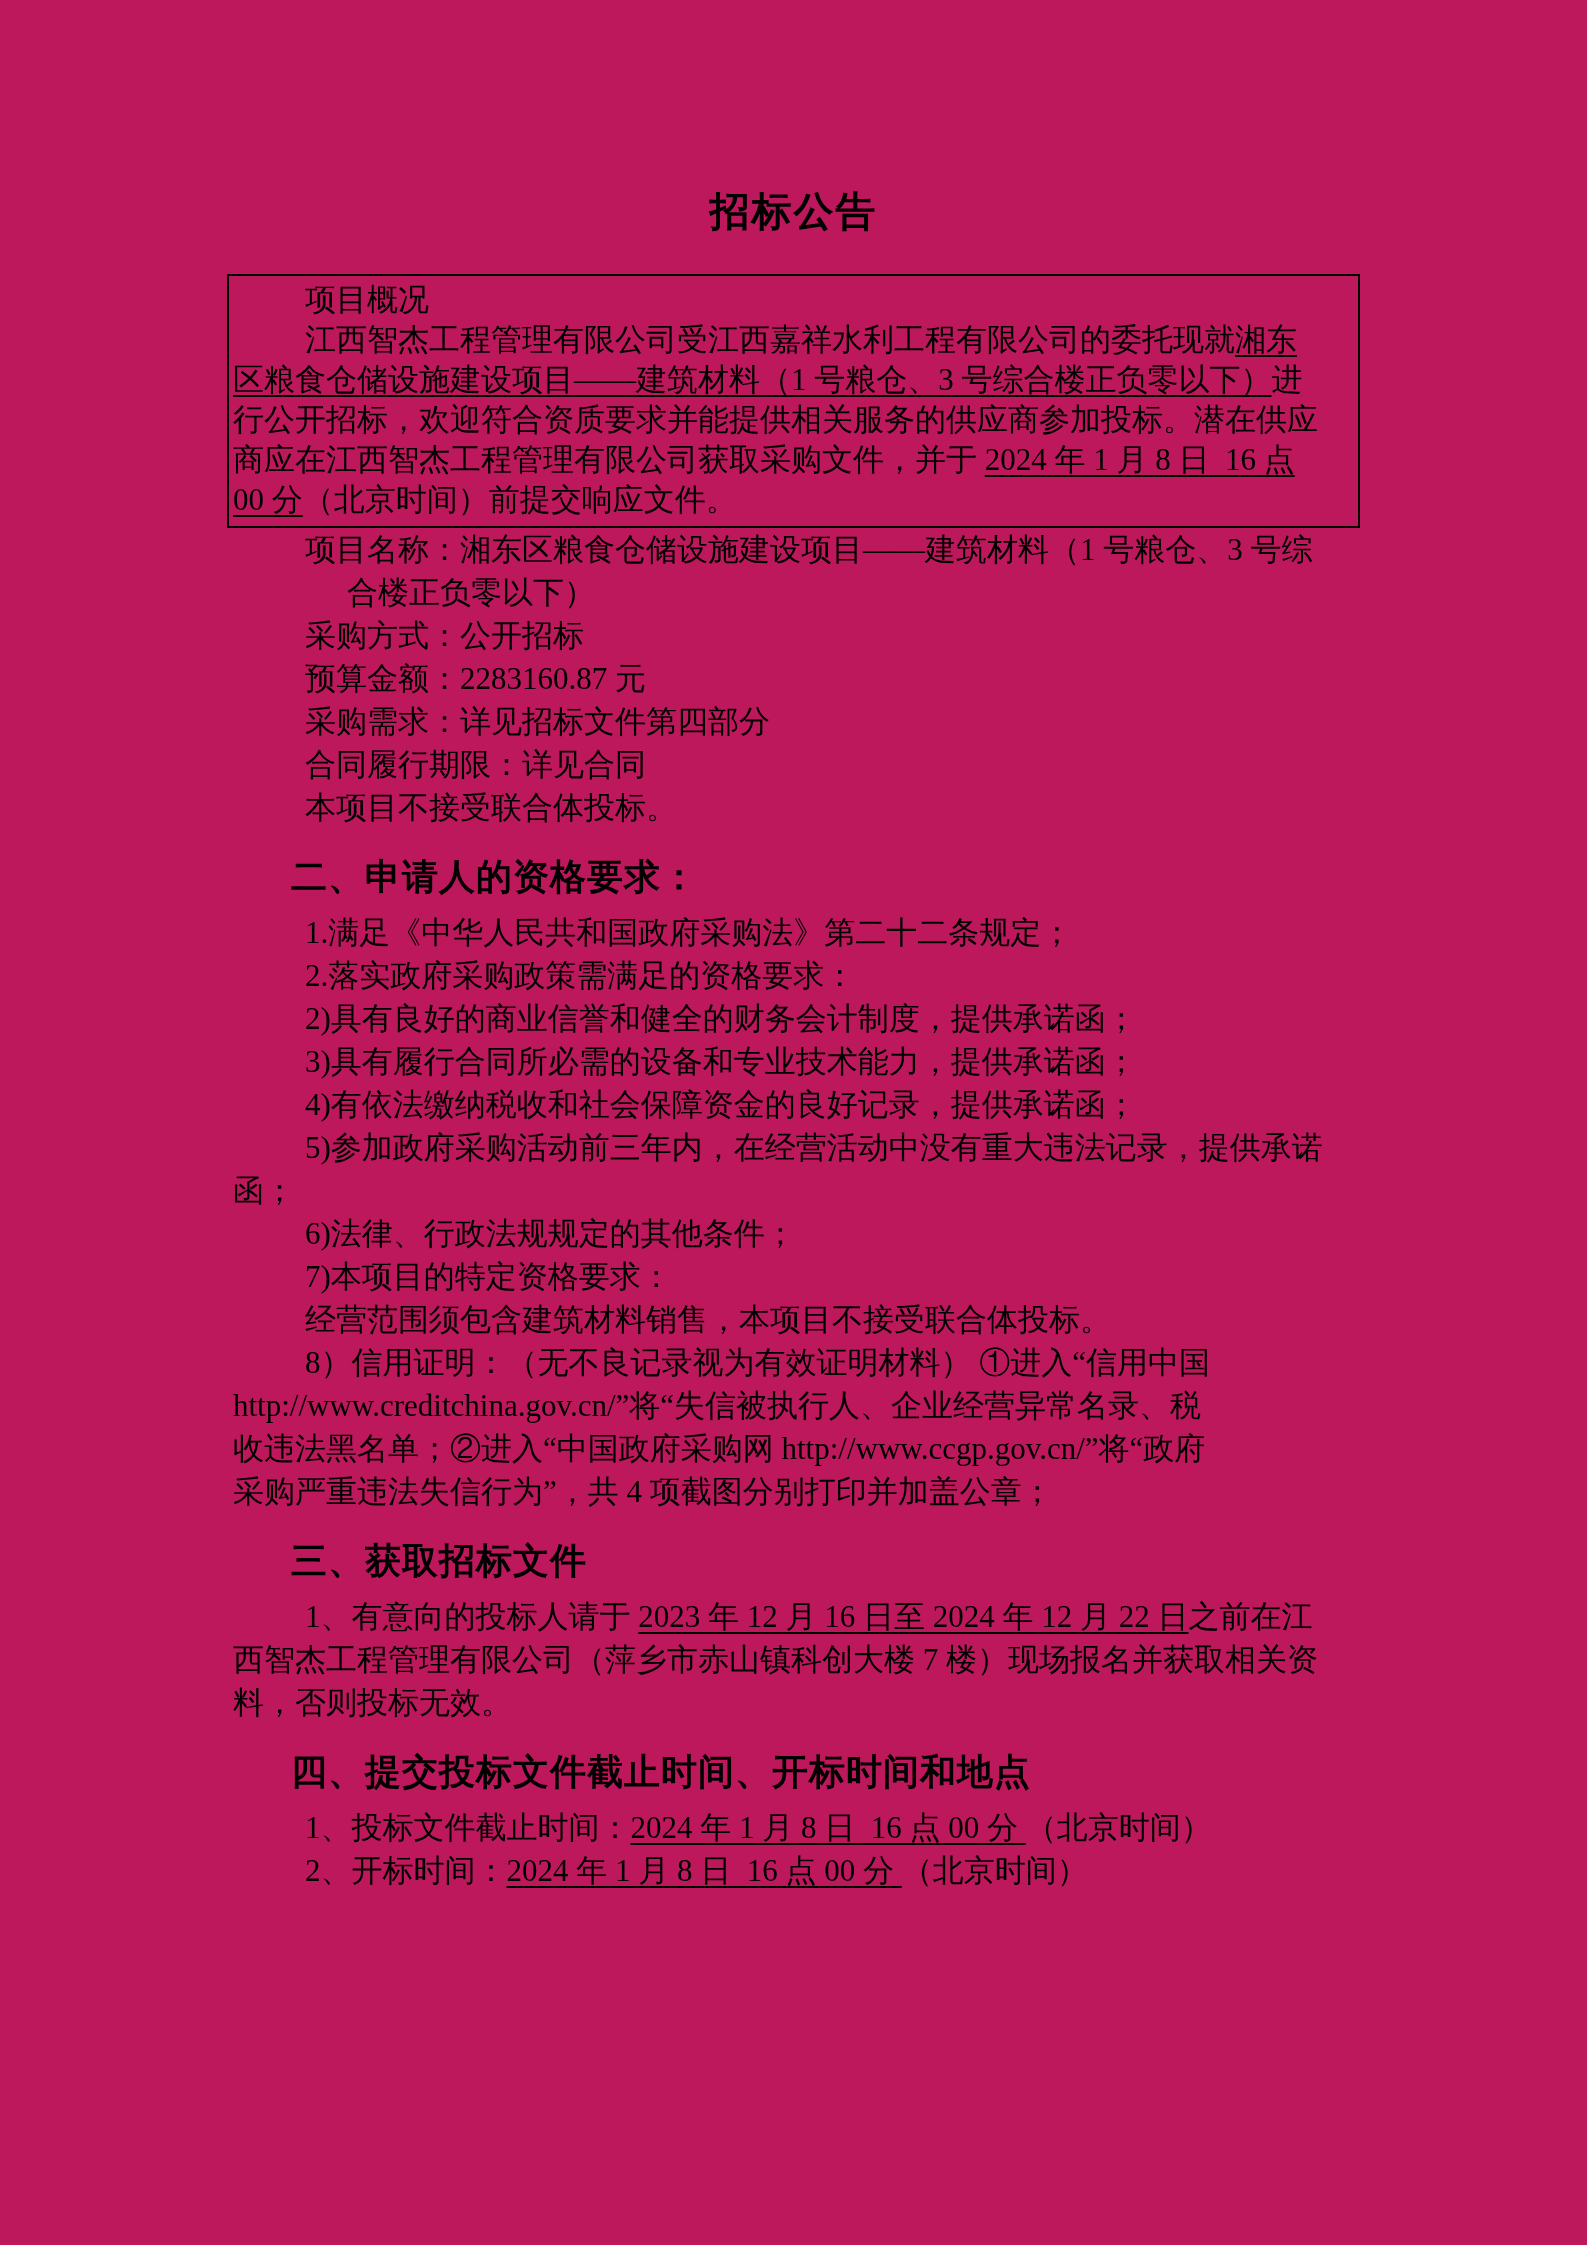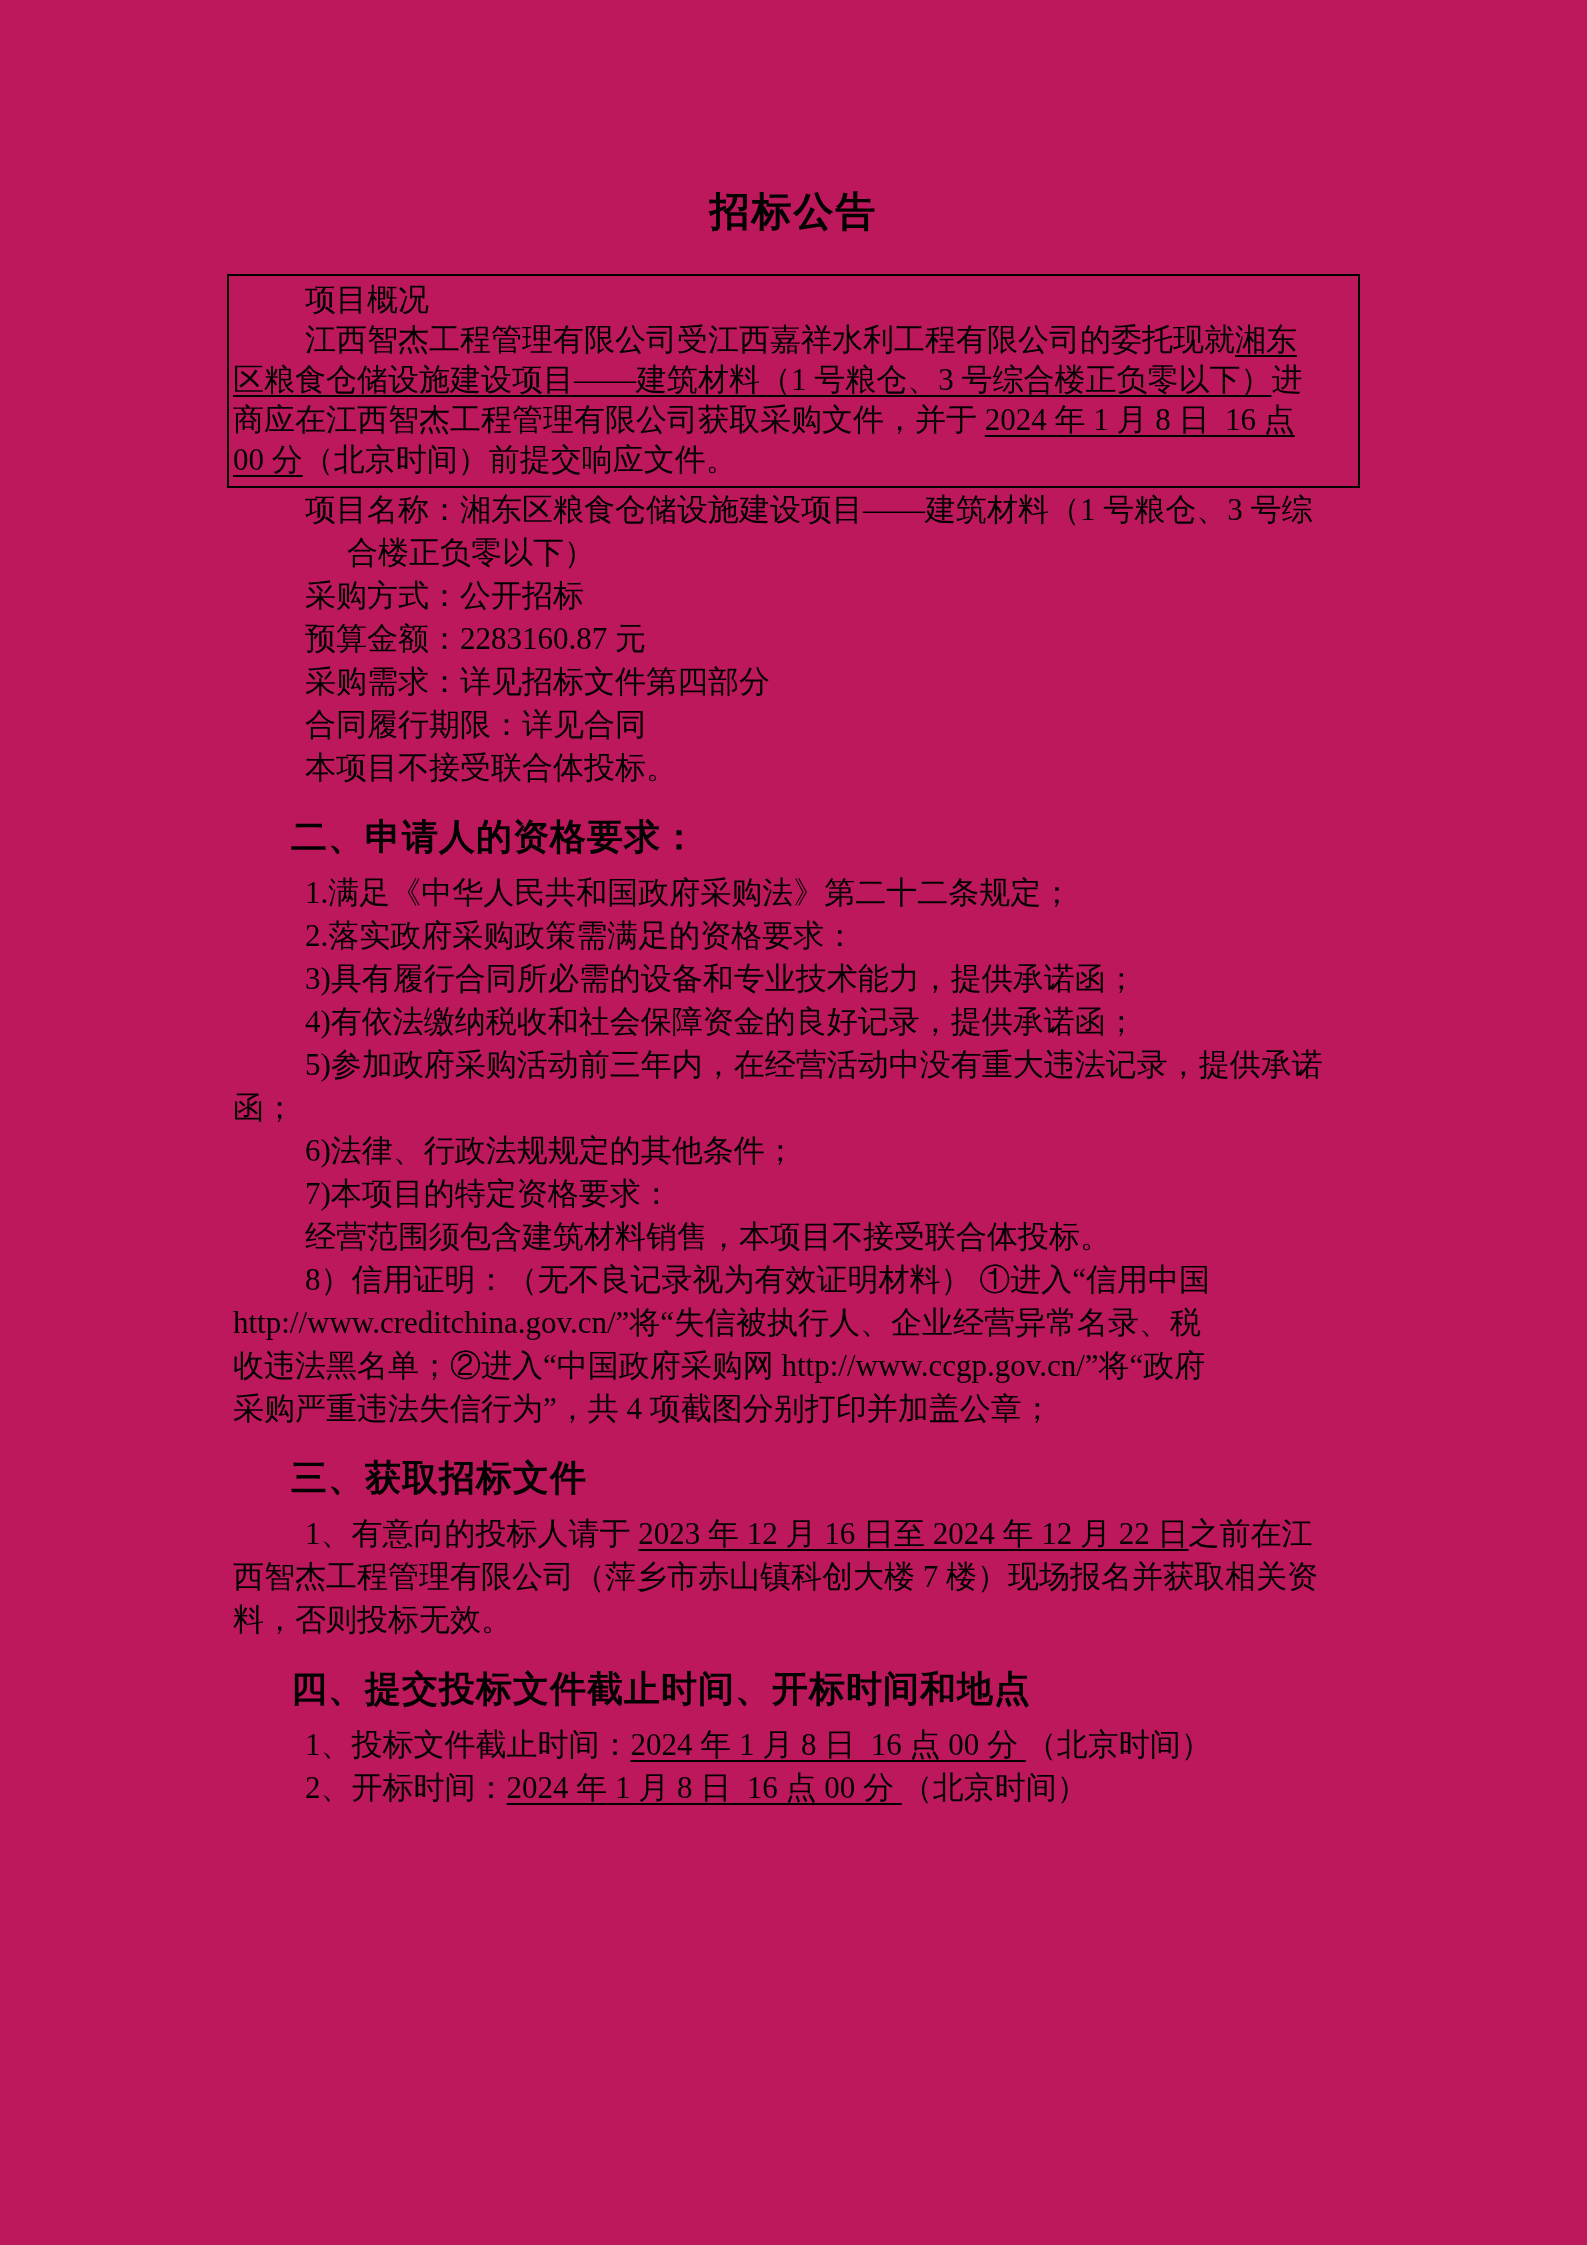--- a/index.html
+++ b/index.html
@@ -67,40 +67,42 @@
 <body>
 
 <div class="page">
 
   <h1 class="title">招标公告</h1>
 
   <div class="box">
       <div class="ln i2"><span>项目概况</span></div>
       <div class="ln i2"><span>江西智杰工程管理有限公司受江西嘉祥水利工程有限公司的委托现就</span><span class="u">湘东</span></div>
       <div class="ln i0"><span class="u">区粮食仓储设施建设项目——建筑材料（1 号粮仓、3 号综合楼正负零以下）</span><span>进</span></div>
+      <div class="ln i0"><span>行公开招标，欢迎符合资质要求并能提供相关服务的供应商参加投标。潜在供应</span></div>
       <div class="ln i0"><span>商应在江西智杰工程管理有限公司获取采购文件，并于 </span><span class="u">2024 年 1 月 8 日  16 点</span></div>
       <div class="ln i0"><span class="u">00 分</span><span>（北京时间）前提交响应文件。</span></div>
     </div>
 
   <div class="content body">
 
     <div class="sec">
         <div class="ln i2"><span>项目名称：湘东区粮食仓储设施建设项目——建筑材料（1 号粮仓、3 号综</span></div>
         <div class="ln i35"><span>合楼正负零以下）</span></div>
         <div class="ln i2"><span>采购方式：公开招标</span></div>
         <div class="ln i2"><span>预算金额：2283160.87 元</span></div>
         <div class="ln i2"><span>采购需求：详见招标文件第四部分</span></div>
         <div class="ln i2"><span>合同履行期限：详见合同</span></div>
         <div class="ln i2"><span>本项目不接受联合体投标。</span></div>
       </div>
 
     <div class="h">二、申请人的资格要求：</div>
     <div class="sec">
         <div class="ln i2"><span>1.满足《中华人民共和国政府采购法》第二十二条规定；</span></div>
         <div class="ln i2"><span>2.落实政府采购政策需满足的资格要求：</span></div>
+        <div class="ln i2"><span>2)具有良好的商业信誉和健全的财务会计制度，提供承诺函；</span></div>
         <div class="ln i2"><span>3)具有履行合同所必需的设备和专业技术能力，提供承诺函；</span></div>
         <div class="ln i2"><span>4)有依法缴纳税收和社会保障资金的良好记录，提供承诺函；</span></div>
         <div class="ln i2"><span>5)参加政府采购活动前三年内，在经营活动中没有重大违法记录，提供承诺</span></div>
         <div class="ln i0"><span>函；</span></div>
         <div class="ln i2"><span>6)法律、行政法规规定的其他条件；</span></div>
         <div class="ln i2"><span>7)本项目的特定资格要求：</span></div>
         <div class="ln i2"><span>经营范围须包含建筑材料销售，本项目不接受联合体投标。</span></div>
         <div class="ln i2"><span>8）信用证明：（无不良记录视为有效证明材料） ①进入“信用中国</span></div>
         <div class="ln i0"><span>http://www.creditchina.gov.cn/”将“失信被执行人、企业经营异常名录、税</span></div>
         <div class="ln i0"><span>收违法黑名单；②进入“中国政府采购网 http://www.ccgp.gov.cn/”将“政府</span></div>

